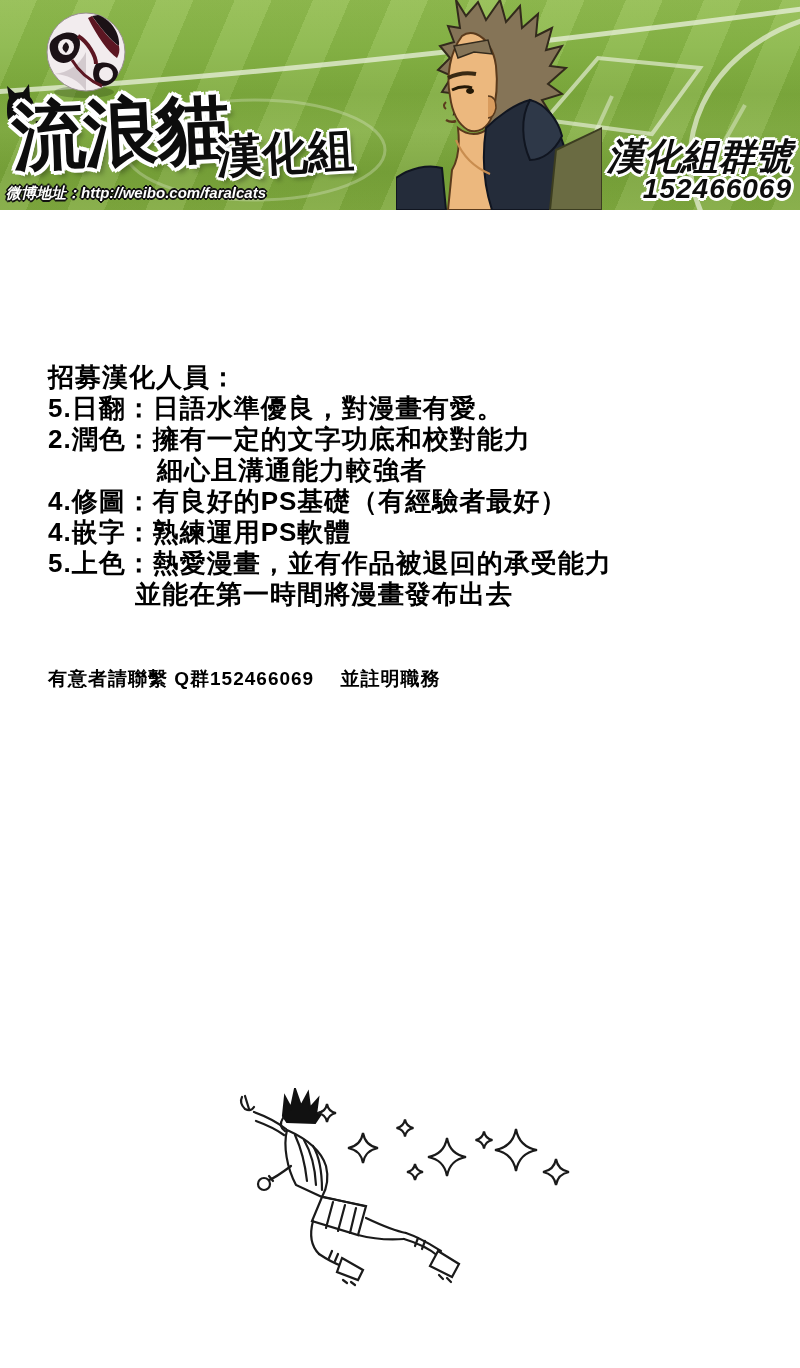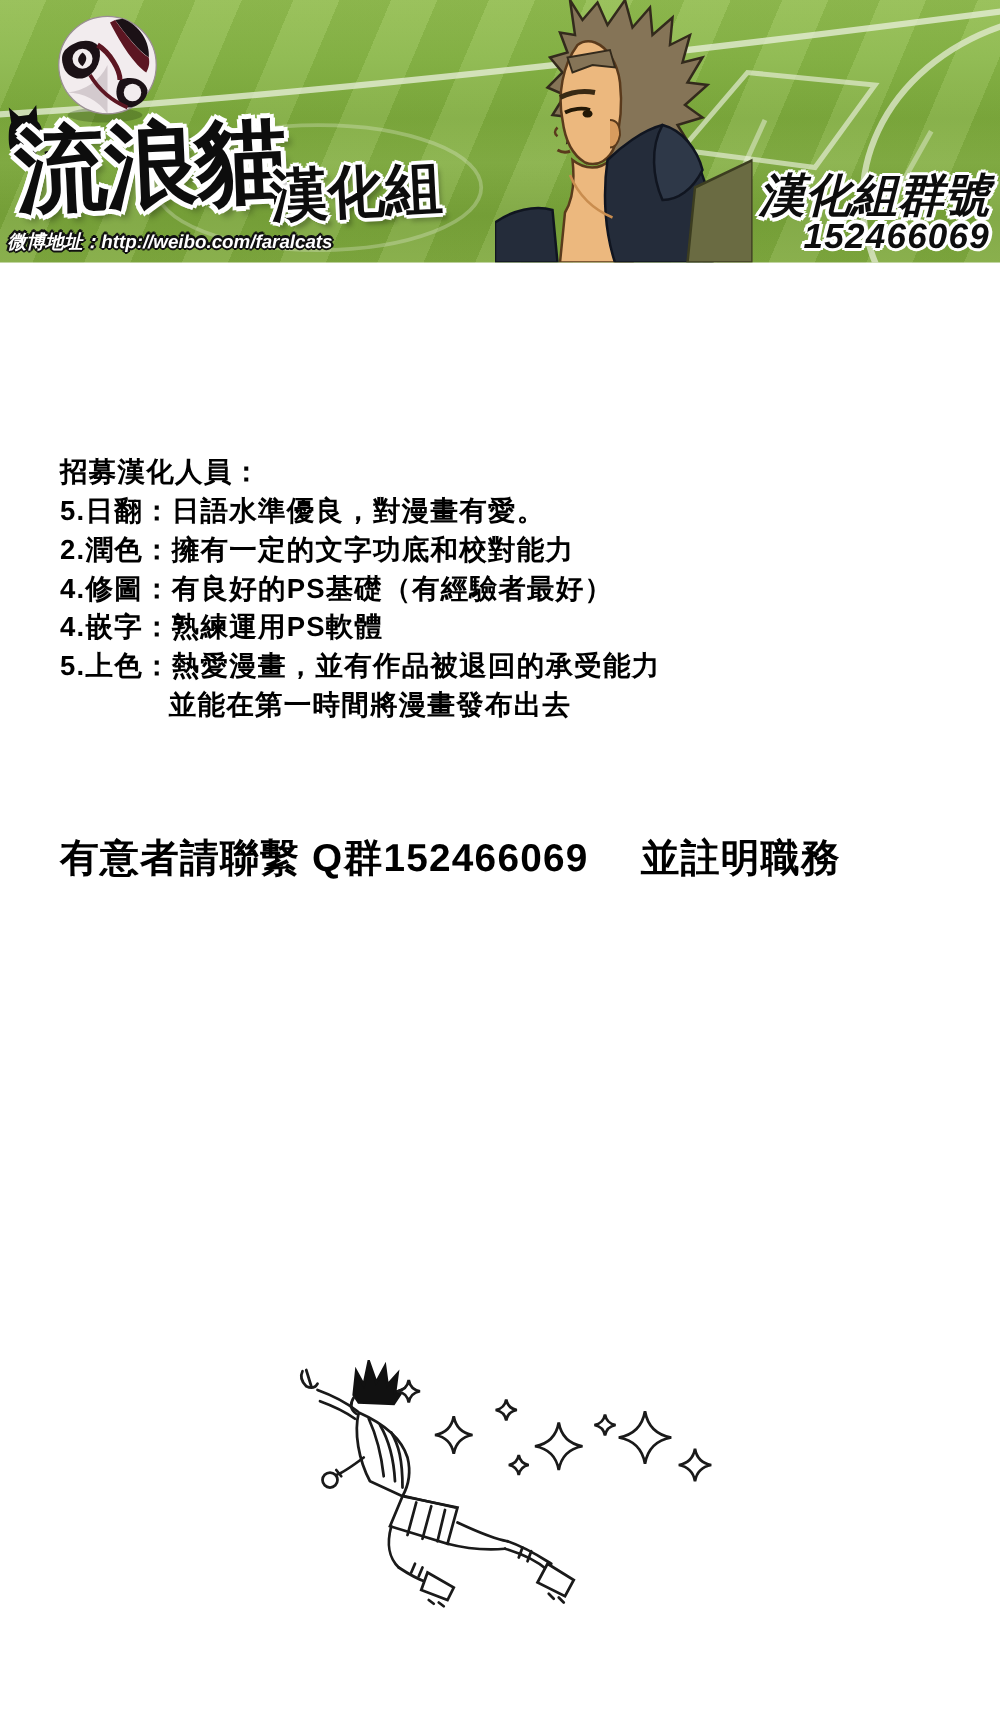--- a/index.html
+++ b/index.html
@@ -47,28 +47,28 @@
     margin-top:16px;
   }
   .qq-number{
     margin-top:0;font-size:28px;font-weight:900;color:#0d0d0d;font-style:italic;letter-spacing:1px;
     text-shadow:3px 0 0 #fff,-3px 0 0 #fff,0 3px 0 #fff,0 -3px 0 #fff,
       2px 2px 0 #fff,-2px 2px 0 #fff,2px -2px 0 #fff,-2px -2px 0 #fff;
   }
   
   .recruit{
     position:absolute;left:48px;top:362px;width:720px;
-    font-size:22px;font-weight:bold;color:#000;line-height:31px;letter-spacing:1px;
+    font-size:26px;font-weight:bold;color:#000;line-height:31px;letter-spacing:1px;
   }
   .recruit .line{white-space:nowrap;}
   .recruit .indent-a{padding-left:109px;}
   .recruit .indent-b{padding-left:87px;}
   .contact{
     position:absolute;left:48px;top:666px;width:740px;
-    font-size:31px;font-weight:bold;color:#000;letter-spacing:1px;white-space:nowrap;
+    font-size:19px;font-weight:bold;color:#000;letter-spacing:1px;white-space:nowrap;
   }
   
   .footer-art{position:absolute;left:225px;top:1088px;}
 </style>
 </head>
 <body>
 
 <div class="banner">
 
   <svg class="field-lines" width="800" height="210" viewBox="0 0 800 210" fill="none">
@@ -125,20 +125,21 @@
   <div class="qq-block">
     <div class="qq-label">漢化組群號</div>
     <div class="qq-number">152466069</div>
   </div>
 </div>
 
 <div class="recruit">
   <div class="line">招募漢化人員：</div>
   <div class="line">5.日翻：日語水準優良，對漫畫有愛。</div>
   <div class="line">2.潤色：擁有一定的文字功底和校對能力</div>
+  <div class="line indent-a">細心且溝通能力較強者</div>
   <div class="line">4.修圖：有良好的PS基礎（有經驗者最好）</div>
   <div class="line">4.嵌字：熟練運用PS軟體</div>
   <div class="line">5.上色：熱愛漫畫，並有作品被退回的承受能力</div>
   <div class="line indent-b">並能在第一時間將漫畫發布出去</div>
 </div>
 
 <div class="contact">有意者請聯繫 Q群152466069　 並註明職務</div>
 
 <svg class="footer-art" width="380" height="200" viewBox="0 0 380 200" fill="none" stroke="#1a1a1a" stroke-width="2.2" stroke-linecap="round">
   <g>

